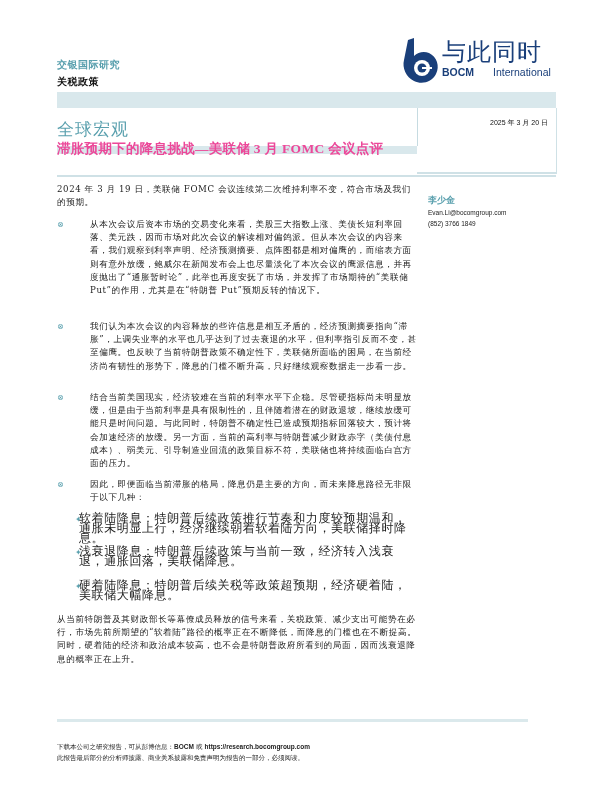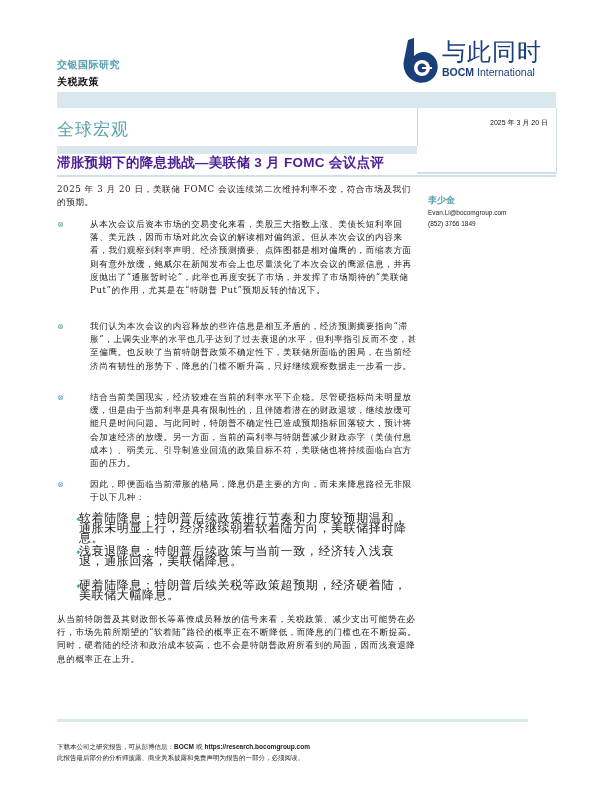--- a/index.html
+++ b/index.html
@@ -4,28 +4,28 @@
 <style>
   html, body { margin: 0; padding: 0; background: #ffffff; }
   body { width: 612px; height: 792px; position: relative; overflow: hidden;
          font-family: "DejaVu Sans", sans-serif; color: #222; }
   .abs { position: absolute; }
   .brand-cn { left: 57px; top: 58px; font-size: 10px; font-weight: bold; color: #5aa0ae; letter-spacing: 0.5px; font-family: "DejaVu Serif", serif; }
   .brand-sub { left: 57px; top: 75px; font-size: 10px; font-weight: bold; color: #111; letter-spacing: 0.5px; font-family: "DejaVu Serif", serif; }
   .logo { left: 400px; top: 36px; width: 170px; height: 56px; }
   .logo-cn { position: absolute; left: 42px; top: 0px; font-size: 24px; color: #1a3f7a; font-family: "DejaVu Serif", serif; letter-spacing: 1px; }
   .logo-en { position: absolute; left: 42px; top: 30px; font-size: 10.5px; color: #1a3f7a; font-family: "Liberation Sans", sans-serif; font-weight: bold; }
-  .logo-en span { font-weight: normal; }
+  .logo-en span { font-weight: normal; margin-left: 16px; }
   .band-top { left: 57px; top: 92px; width: 499px; height: 16px; background: #d9e8ec; }
   .leftbox { left: 57px; top: 108px; width: 360px; height: 38px; border-right: 1px solid #c6dbe1; }
   .band-mid { left: 57px; top: 146px; width: 360px; height: 8px; background: #d9e8ec; }
   .datebox { left: 417px; top: 108px; width: 139px; height: 64px; border-bottom: 2px solid #cfe1e6; border-right: 1px solid #cfe1e6; }
   .date { right: 8px; top: 10px; font-size: 7px; color: #111; position: absolute; font-family: "Liberation Sans", sans-serif; }
   .section { left: 57px; top: 118px; font-size: 17px; font-weight: normal; color: #5aa0ae; font-family: "DejaVu Serif", serif; letter-spacing: 1px; }
-  .title { left: 57px; top: 154px; font-size: 13.5px; font-weight: bold; color: #4c1d95; font-family: Liberation Sans, sans-serif; letter-spacing: 0.3px; }
+  .title { left: 57px; top: 140px; font-size: 13.5px; font-weight: bold; color: #ec4899; font-family: Liberation Serif, serif; letter-spacing: 0.3px; }
   .title-line { left: 57px; top: 175px; width: 499px; height: 2px; background: #cfe1e6; }
   .body { left: 57px; width: 360px; font-size: 8.6px; line-height: 13.2px; color: #222; font-family: "DejaVu Serif", serif; letter-spacing: 0.6px; }
   .intro { top: 183px; }
   .bullet { position: absolute; left: 57px; width: 360px; }
   .bullet .mark { position: absolute; left: 0; top: 0; font-size: 8px; color: #5aa0ae; line-height: 13.2px; }
   .bullet .txt { margin-left: 33px; font-size: 8.6px; line-height: 13.2px; color: #222; font-family: "DejaVu Serif", serif; letter-spacing: 0.6px; }
   .sub { position: absolute; left: 75px; width: 342px; }
   .sub .mark { position: absolute; left: 0; top: 0; font-size: 8px; color: #5aa0ae; line-height: 13.2px; }
   .sub .txt { margin-left: 4px; font-size: 12px; line-height: 10px; color: #222; font-family: "DejaVu Serif", serif; letter-spacing: 0.6px; }
   .analyst { left: 428px; top: 183px; margin-top: 11px; }
@@ -57,21 +57,21 @@
 <div class="abs leftbox"></div>
 <div class="abs band-mid"></div>
 <div class="abs datebox">
   <div class="date">2025 年 3 月 20 日</div>
 </div>
 
 <div class="abs section">全球宏观</div>
 <div class="abs title">滞胀预期下的降息挑战—美联储 3 月 FOMC 会议点评</div>
 <div class="abs title-line"></div>
 
-<div class="abs body intro">2025 年 3 月 20 日，美联储 FOMC 会议连续第二次维持利率不变，符合市场及我们的预期。</div>
+<div class="abs body intro">2024 年 3 月 19 日，美联储 FOMC 会议连续第二次维持利率不变，符合市场及我们的预期。</div>
 
 <div class="bullet" style="top:218px;">
   <span class="mark">⊗</span>
   <div class="txt">从本次会议后资本市场的交易变化来看，美股三大指数上涨、美债长短利率回落、美元跌，因而市场对此次会议的解读相对偏鸽派。但从本次会议的内容来看，我们观察到利率声明、经济预测摘要、点阵图都是相对偏鹰的，而缩表方面则有意外放缓，鲍威尔在新闻发布会上也尽量淡化了本次会议的鹰派信息，并再度抛出了“通胀暂时论”，此举也再度安抚了市场，并发挥了市场期待的“美联储 Put”的作用，尤其是在“特朗普 Put”预期反转的情况下。</div>
 </div>
 <div class="bullet" style="top:320px;">
   <span class="mark">⊗</span>
   <div class="txt">我们认为本次会议的内容释放的些许信息是相互矛盾的，经济预测摘要指向“滞胀”，上调失业率的水平也几乎达到了过去衰退的水平，但利率指引反而不变，甚至偏鹰。也反映了当前特朗普政策不确定性下，美联储所面临的困局，在当前经济尚有韧性的形势下，降息的门槛不断升高，只好继续观察数据走一步看一步。</div>
 </div>
 <div class="bullet" style="top:391px;">

